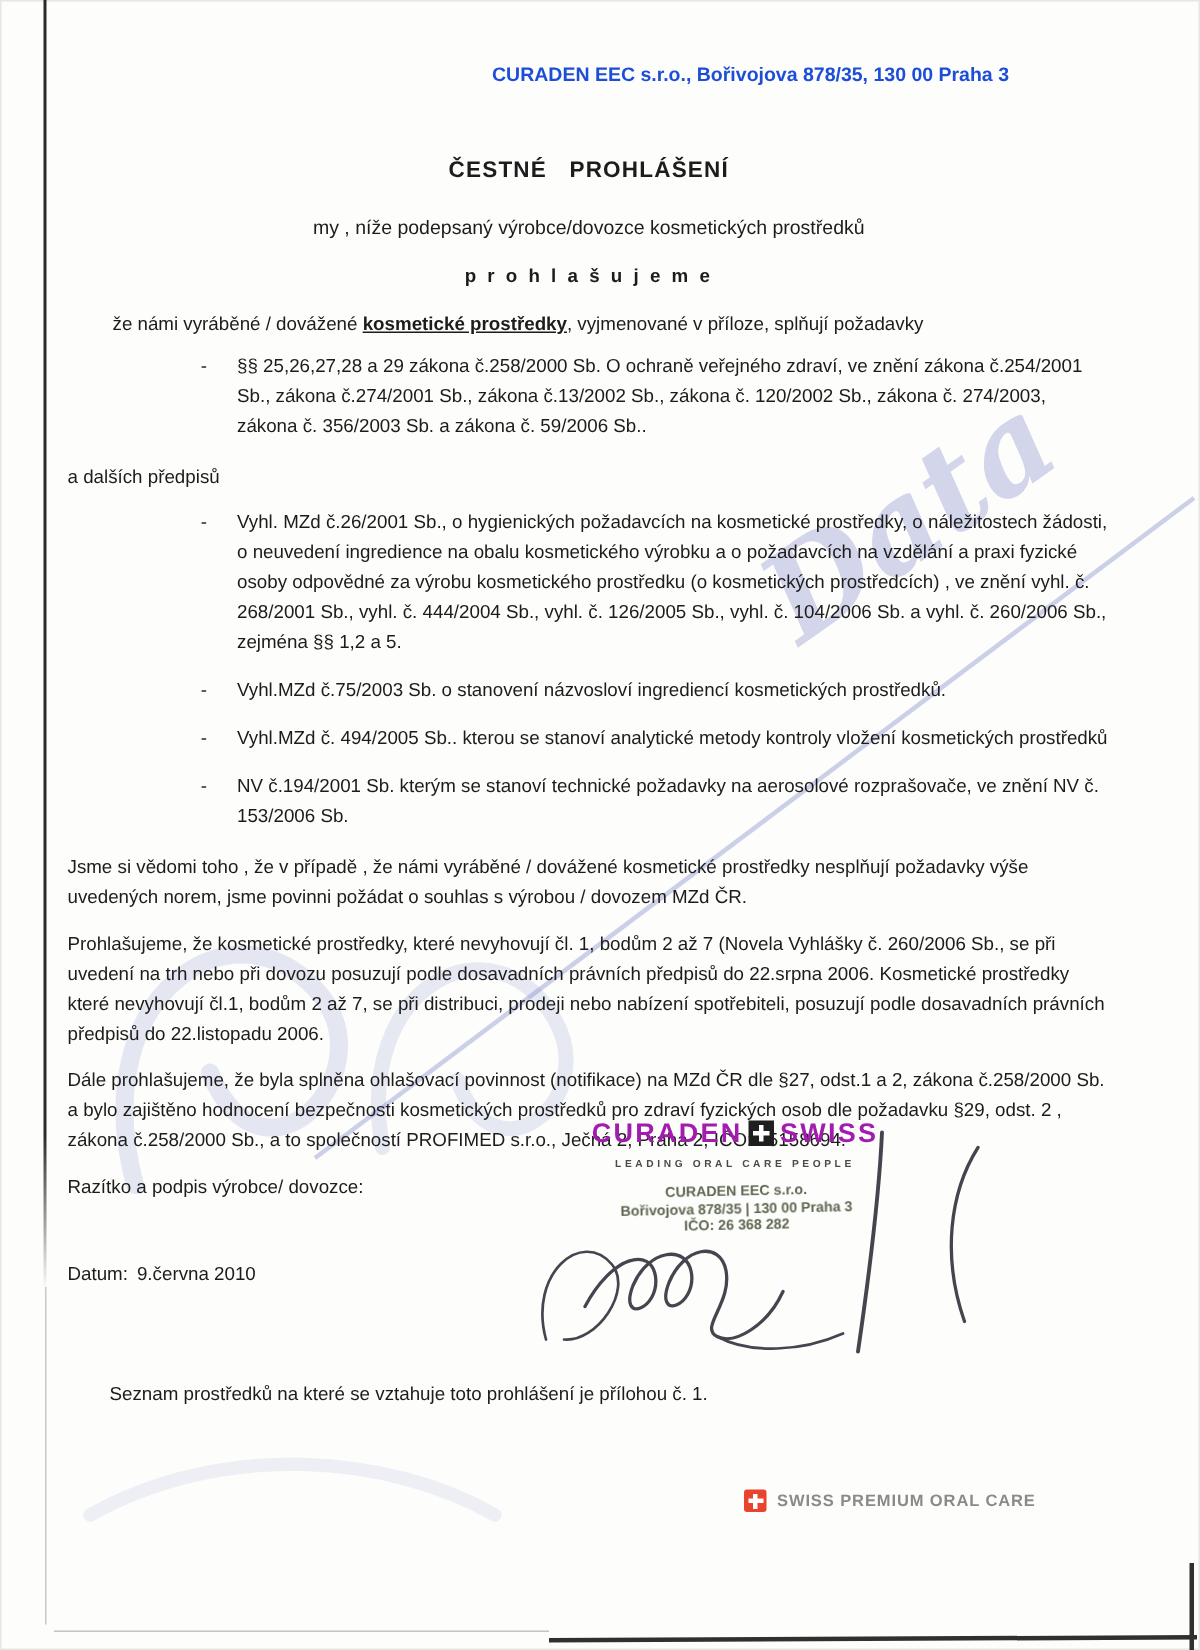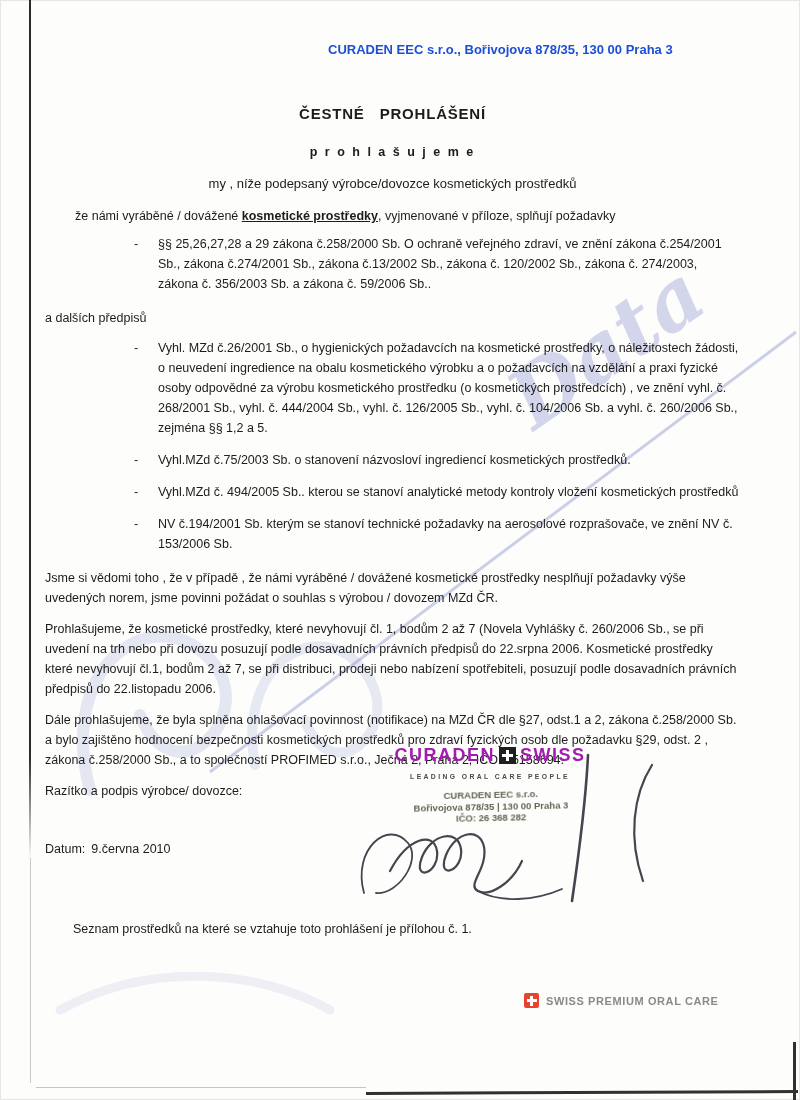--- a/index.html
+++ b/index.html
@@ -62,21 +62,21 @@
     font-size:9.5px; font-weight:700; line-height:11.5px; color:rgba(72,82,58,0.88);
     transform:rotate(-1.2deg); filter:blur(0.4px);
   }
   .sig-svg { position:absolute; left:285px; top:-28px; }
   .date-line { position:absolute; left:0; top:58px; }
   .date-line .dv { margin-left:6px;text-align:right; }
 
   .attachment-note { margin:26px 0 0 28px; }
 
   
-  .footer-brand { position:absolute; left:524px; top:993px; display:flex; align-items:center; gap:7px; }
+  .footer-brand { position:absolute; left:496px; top:993px; display:flex; align-items:center; gap:7px; }
   .cross-red { width:15px; height:15px; background:#e8432e; border-radius:2px; position:relative; flex:0 0 15px; }
   .cross-red::before { content:""; position:absolute; left:6px; top:2.5px; width:3px; height:10px; background:#fff; }
   .cross-red::after  { content:""; position:absolute; left:2.5px; top:6px; width:10px; height:3px; background:#fff; }
   .footer-brand .fb-text { font-size:11px; font-weight:700; color:#8a8a8a; letter-spacing:0.6px; }
 </style>
 </head>
 <body>
 
 <div class="page">
 
@@ -85,22 +85,22 @@
     <path d="M90,790 C55,660 160,595 215,665 C255,718 175,800 140,715" stroke="rgba(128,138,206,0.20)" stroke-width="12" fill="none" stroke-linecap="round"></path>
     <path d="M255,765 C235,655 330,610 370,680 C400,733 330,790 305,720" stroke="rgba(128,138,206,0.18)" stroke-width="10" fill="none" stroke-linecap="round"></path>
     <path d="M60,1010 C150,960 260,970 330,1010" stroke="rgba(128,138,206,0.12)" stroke-width="9" fill="none" stroke-linecap="round"></path>
   </svg>
   <div class="watermark-text">Data</div>
 
   <div class="company-line">CURADEN EEC s.r.o., Bořivojova 878/35, 130 00 Praha 3</div>
 
   <div class="content">
     <h1 class="doc-title">ČESTNÉ  PROHLÁŠENÍ</h1>
+    <p class="center subtitle">my , níže podepsaný  výrobce/dovozce kosmetických prostředků</p>
     <p class="center declare">p r o h l a š u j e m e</p>
-    <p class="center subtitle">my , níže podepsaný  výrobce/dovozce kosmetických prostředků</p>
 
     <p class="intro"><span>že námi vyráběné / dovážené </span><span class="bu">kosmetické prostředky</span><span>, vyjmenované v příloze, splňují požadavky</span></p>
 
     <div class="li mb14">
       <span class="dash">-</span>
       <span>§§ 25,26,27,28 a 29 zákona č.258/2000 Sb. O ochraně veřejného zdraví, ve znění zákona č.254/2001 Sb., zákona č.274/2001 Sb., zákona č.13/2002 Sb., zákona č. 120/2002 Sb., zákona č. 274/2003, zákona č. 356/2003 Sb. a zákona č. 59/2006 Sb..</span>
     </div>
 
     <p class="plainline">a dalších předpisů</p>
 

